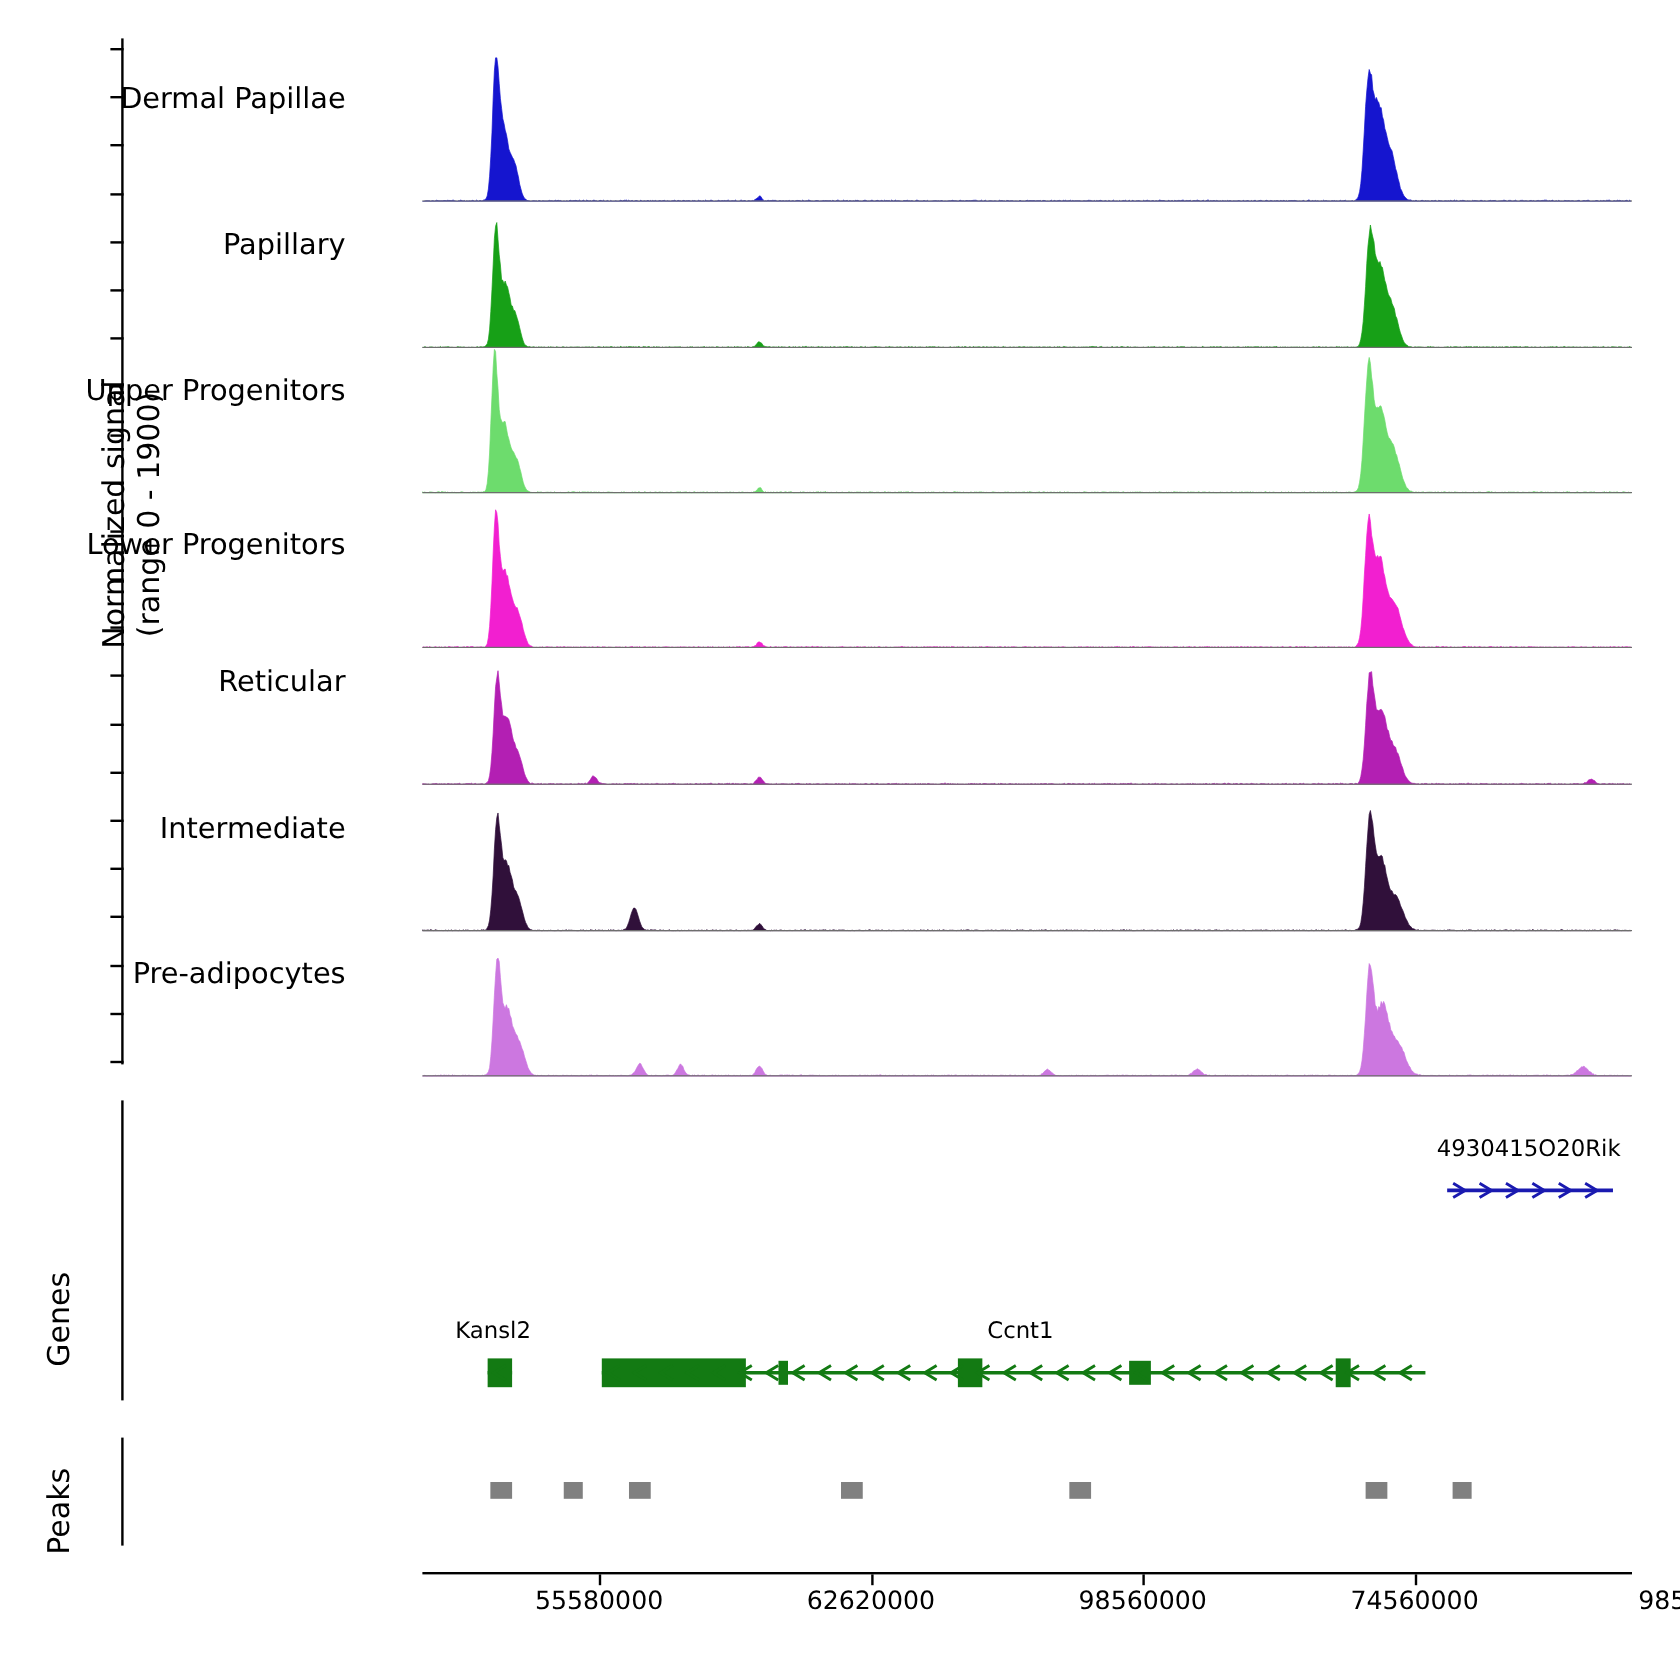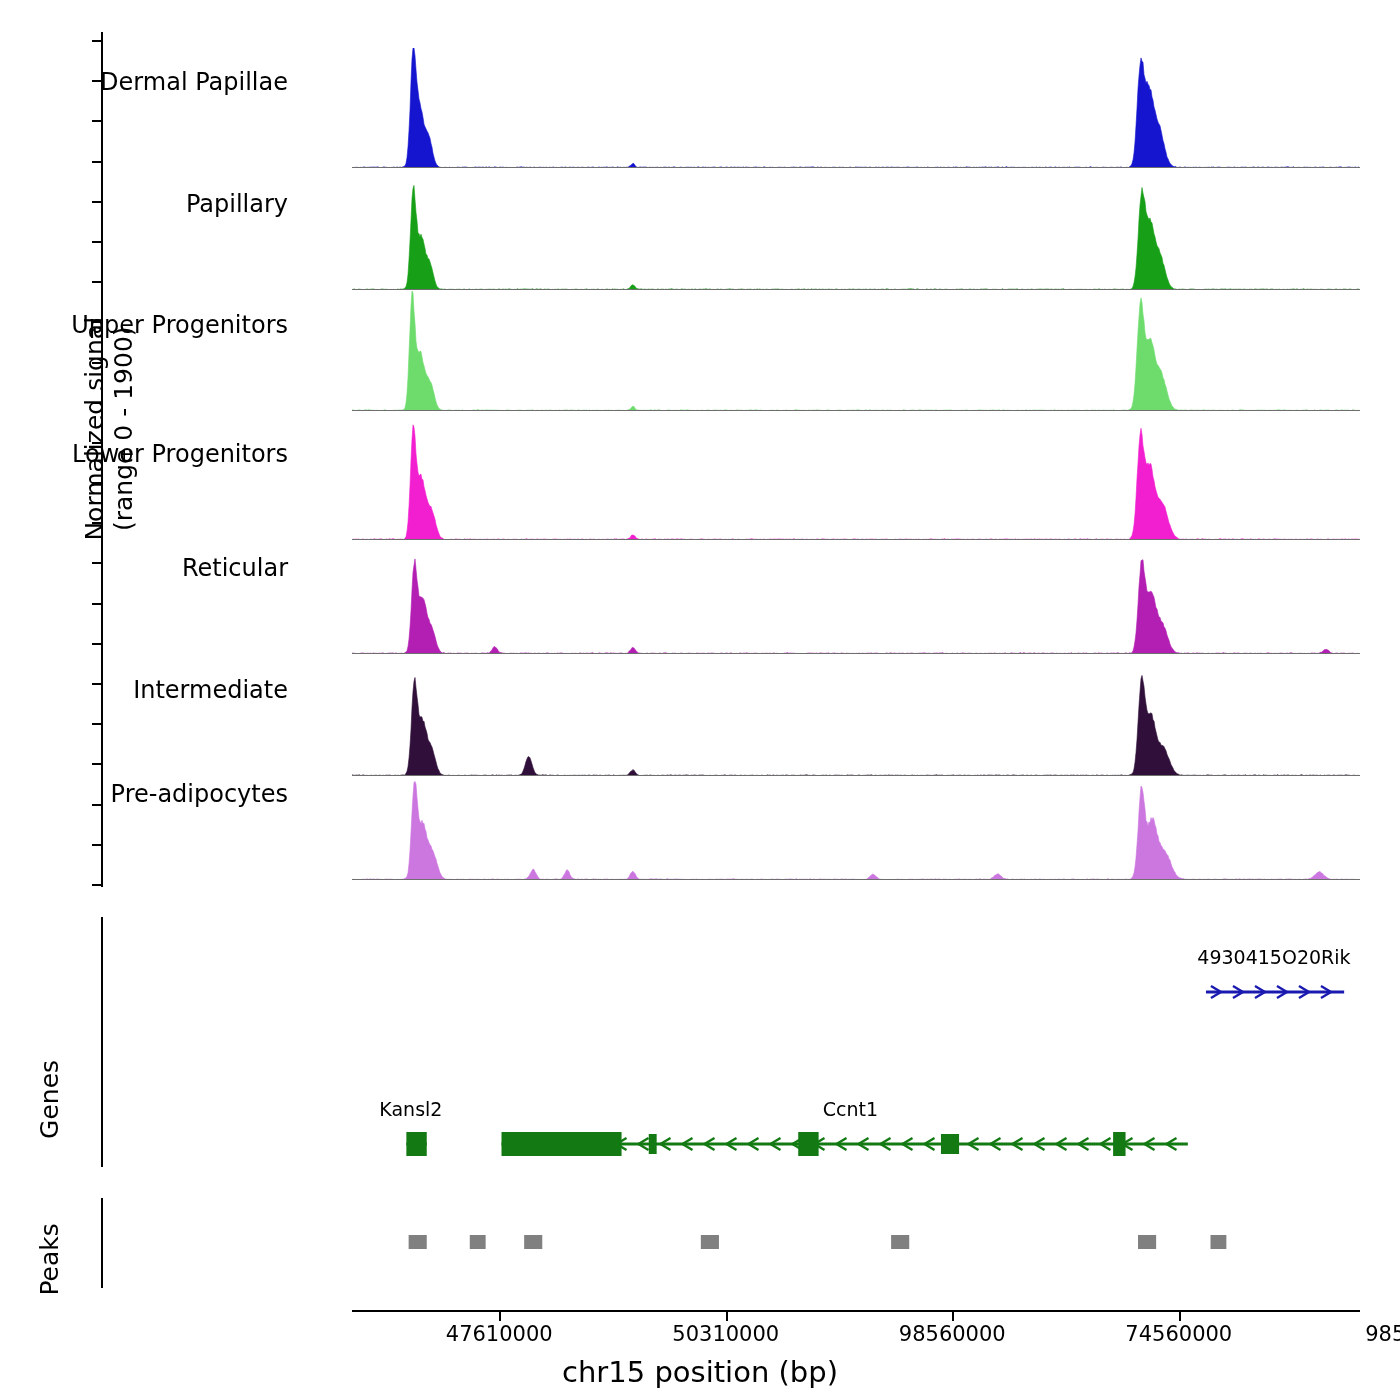--- a/index.html
+++ b/index.html
@@ -235,21 +235,21 @@
         </svg>
         <div class="track-baseline"></div>
       </div>
       <div class="track" style="top: 655.5px;">
         <div class="track-label" style="top: 20px;">Intermediate</div>
         <svg viewBox="0 0 1008 120" width="1008" height="120" preserveAspectRatio="none">
           <path d="M 0 120 L 0.0 118.78 L 1.0 119.17 L 2.0 119.14 L 3.0 119.38 L 4.0 118.98 L 5.0 119.01 L 6.0 119.31 L 7.0 118.65 L 8.0 119.17 L 9.0 119.64 L 10.0 119.30 L 11.0 118.76 L 12.0 119.16 L 13.0 119.46 L 14.0 119.38 L 15.0 119.46 L 16.0 119.37 L 17.0 119.59 L 18.0 119.65 L 19.0 119.08 L 20.0 119.35 L 21.0 119.73 L 22.0 118.99 L 23.0 119.74 L 24.0 118.83 L 25.0 119.77 L 26.0 119.39 L 27.0 119.22 L 28.0 119.15 L 29.0 119.49 L 30.0 119.72 L 31.0 119.09 L 32.0 119.52 L 33.0 119.65 L 34.0 118.87 L 35.0 119.53 L 36.0 118.94 L 37.0 119.18 L 38.0 118.92 L 39.0 119.57 L 40.0 119.52 L 41.0 119.44 L 42.0 119.51 L 43.0 119.04 L 44.0 119.31 L 45.0 119.57 L 46.0 119.13 L 47.0 119.34 L 48.0 119.70 L 49.0 118.89 L 50.0 119.03 L 51.0 118.80 L 52.0 119.23 L 53.0 118.93 L 54.0 117.24 L 55.0 115.35 L 56.0 110.71 L 57.0 102.11 L 58.0 89.71 L 59.0 73.37 L 60.0 51.41 L 61.0 35.43 L 62.0 25.37 L 63.0 21.48 L 64.0 31.73 L 65.0 40.40 L 66.0 48.38 L 67.0 58.56 L 68.0 61.17 L 69.0 60.47 L 70.0 61.19 L 71.0 65.53 L 72.0 65.22 L 73.0 70.86 L 74.0 73.86 L 75.0 77.26 L 76.0 83.21 L 77.0 85.46 L 78.0 86.42 L 79.0 89.10 L 80.0 91.01 L 81.0 94.38 L 82.0 98.45 L 83.0 101.90 L 84.0 105.73 L 85.0 109.67 L 86.0 112.70 L 87.0 114.58 L 88.0 116.92 L 89.0 117.78 L 90.0 118.52 L 91.0 118.77 L 92.0 119.35 L 93.0 119.41 L 94.0 119.24 L 95.0 119.64 L 96.0 119.11 L 97.0 119.21 L 98.0 119.10 L 99.0 119.81 L 100.0 119.76 L 101.0 119.13 L 102.0 119.65 L 103.0 119.44 L 104.0 119.71 L 105.0 119.32 L 106.0 119.41 L 107.0 119.13 L 108.0 119.54 L 109.0 119.56 L 110.0 119.87 L 111.0 119.71 L 112.0 119.54 L 113.0 118.91 L 114.0 119.50 L 115.0 119.82 L 116.0 119.78 L 117.0 119.14 L 118.0 119.50 L 119.0 119.15 L 120.0 118.86 L 121.0 119.54 L 122.0 118.99 L 123.0 119.27 L 124.0 119.10 L 125.0 119.28 L 126.0 119.38 L 127.0 119.40 L 128.0 119.44 L 129.0 119.95 L 130.0 119.72 L 131.0 119.39 L 132.0 118.90 L 133.0 119.42 L 134.0 118.83 L 135.0 119.65 L 136.0 119.67 L 137.0 119.19 L 138.0 119.71 L 139.0 119.63 L 140.0 118.79 L 141.0 118.98 L 142.0 119.29 L 143.0 119.76 L 144.0 118.74 L 145.0 119.37 L 146.0 119.33 L 147.0 118.92 L 148.0 119.23 L 149.0 119.36 L 150.0 119.02 L 151.0 119.68 L 152.0 119.31 L 153.0 119.40 L 154.0 119.65 L 155.0 118.83 L 156.0 119.53 L 157.0 118.71 L 158.0 119.38 L 159.0 118.87 L 160.0 119.22 L 161.0 119.59 L 162.0 119.61 L 163.0 119.09 L 164.0 119.26 L 165.0 119.54 L 166.0 119.10 L 167.0 119.28 L 168.0 118.41 L 169.0 118.36 L 170.0 117.31 L 171.0 115.10 L 172.0 112.49 L 173.0 109.15 L 174.0 105.57 L 175.0 102.81 L 176.0 100.76 L 177.0 100.74 L 178.0 101.87 L 179.0 104.78 L 180.0 108.02 L 181.0 111.48 L 182.0 114.17 L 183.0 116.74 L 184.0 117.45 L 185.0 118.49 L 186.0 118.83 L 187.0 119.23 L 188.0 118.88 L 189.0 119.55 L 190.0 118.79 L 191.0 118.83 L 192.0 119.00 L 193.0 119.00 L 194.0 118.85 L 195.0 119.29 L 196.0 119.59 L 197.0 119.49 L 198.0 118.76 L 199.0 119.29 L 200.0 119.29 L 201.0 119.06 L 202.0 119.61 L 203.0 119.58 L 204.0 119.43 L 205.0 119.24 L 206.0 118.81 L 207.0 119.63 L 208.0 119.68 L 209.0 119.87 L 210.0 119.58 L 211.0 119.75 L 212.0 119.48 L 213.0 118.93 L 214.0 119.82 L 215.0 119.65 L 216.0 119.17 L 217.0 119.64 L 218.0 119.29 L 219.0 119.36 L 220.0 119.54 L 221.0 119.45 L 222.0 118.97 L 223.0 119.47 L 224.0 119.20 L 225.0 119.57 L 226.0 119.31 L 227.0 119.17 L 228.0 119.34 L 229.0 119.51 L 230.0 119.04 L 231.0 119.34 L 232.0 119.34 L 233.0 118.96 L 234.0 119.57 L 235.0 119.32 L 236.0 119.50 L 237.0 118.81 L 238.0 119.34 L 239.0 119.58 L 240.0 119.36 L 241.0 119.31 L 242.0 118.85 L 243.0 119.38 L 244.0 119.21 L 245.0 118.97 L 246.0 119.59 L 247.0 119.40 L 248.0 119.08 L 249.0 119.19 L 250.0 119.76 L 251.0 119.52 L 252.0 119.57 L 253.0 119.25 L 254.0 119.12 L 255.0 119.51 L 256.0 119.10 L 257.0 118.97 L 258.0 119.30 L 259.0 119.46 L 260.0 119.97 L 261.0 118.92 L 262.0 118.98 L 263.0 119.67 L 264.0 119.56 L 265.0 119.73 L 266.0 119.32 L 267.0 119.46 L 268.0 119.28 L 269.0 119.16 L 270.0 119.60 L 271.0 119.16 L 272.0 119.17 L 273.0 119.40 L 274.0 119.22 L 275.0 119.18 L 276.0 118.54 L 277.0 117.58 L 278.0 116.04 L 279.0 115.26 L 280.0 114.66 L 281.0 113.42 L 282.0 114.51 L 283.0 115.43 L 284.0 117.32 L 285.0 118.15 L 286.0 118.63 L 287.0 119.42 L 288.0 119.68 L 289.0 119.26 L 290.0 119.86 L 291.0 119.06 L 292.0 119.66 L 293.0 119.05 L 294.0 119.29 L 295.0 119.05 L 296.0 119.44 L 297.0 119.48 L 298.0 118.99 L 299.0 118.97 L 300.0 119.43 L 301.0 119.52 L 302.0 119.25 L 303.0 119.56 L 304.0 119.61 L 305.0 119.38 L 306.0 119.29 L 307.0 119.33 L 308.0 119.66 L 309.0 119.48 L 310.0 119.21 L 311.0 119.03 L 312.0 119.38 L 313.0 119.32 L 314.0 119.62 L 315.0 118.95 L 316.0 118.97 L 317.0 119.43 L 318.0 119.06 L 319.0 118.64 L 320.0 119.39 L 321.0 119.38 L 322.0 119.47 L 323.0 118.92 L 324.0 119.09 L 325.0 119.53 L 326.0 119.26 L 327.0 119.06 L 328.0 119.02 L 329.0 119.27 L 330.0 119.61 L 331.0 119.03 L 332.0 119.22 L 333.0 119.16 L 334.0 118.86 L 335.0 119.01 L 336.0 118.89 L 337.0 119.42 L 338.0 119.73 L 339.0 119.17 L 340.0 119.15 L 341.0 119.38 L 342.0 118.97 L 343.0 118.89 L 344.0 119.29 L 345.0 119.27 L 346.0 119.63 L 347.0 118.90 L 348.0 119.07 L 349.0 119.08 L 350.0 118.91 L 351.0 118.97 L 352.0 119.20 L 353.0 119.63 L 354.0 119.31 L 355.0 119.54 L 356.0 119.54 L 357.0 119.70 L 358.0 119.08 L 359.0 119.47 L 360.0 119.81 L 361.0 119.37 L 362.0 119.36 L 363.0 119.37 L 364.0 119.01 L 365.0 119.24 L 366.0 119.58 L 367.0 119.70 L 368.0 119.72 L 369.0 119.21 L 370.0 119.37 L 371.0 119.46 L 372.0 118.90 L 373.0 118.74 L 374.0 119.51 L 375.0 119.31 L 376.0 119.54 L 377.0 119.37 L 378.0 118.96 L 379.0 119.24 L 380.0 119.02 L 381.0 119.34 L 382.0 119.53 L 383.0 118.86 L 384.0 119.38 L 385.0 119.49 L 386.0 119.47 L 387.0 119.75 L 388.0 119.19 L 389.0 119.12 L 390.0 119.39 L 391.0 119.80 L 392.0 119.17 L 393.0 119.27 L 394.0 119.41 L 395.0 119.54 L 396.0 119.44 L 397.0 119.40 L 398.0 119.32 L 399.0 119.31 L 400.0 119.16 L 401.0 119.01 L 402.0 119.68 L 403.0 119.78 L 404.0 119.35 L 405.0 119.12 L 406.0 119.67 L 407.0 119.24 L 408.0 119.75 L 409.0 119.38 L 410.0 119.16 L 411.0 119.33 L 412.0 119.81 L 413.0 119.37 L 414.0 119.80 L 415.0 118.79 L 416.0 119.16 L 417.0 119.26 L 418.0 119.00 L 419.0 119.46 L 420.0 119.77 L 421.0 118.79 L 422.0 119.18 L 423.0 119.63 L 424.0 119.41 L 425.0 119.01 L 426.0 119.60 L 427.0 119.23 L 428.0 119.62 L 429.0 119.18 L 430.0 119.38 L 431.0 118.89 L 432.0 119.59 L 433.0 119.44 L 434.0 118.82 L 435.0 119.11 L 436.0 119.35 L 437.0 119.34 L 438.0 119.73 L 439.0 119.23 L 440.0 119.17 L 441.0 119.22 L 442.0 119.13 L 443.0 119.39 L 444.0 119.37 L 445.0 119.74 L 446.0 119.32 L 447.0 119.35 L 448.0 119.41 L 449.0 118.78 L 450.0 119.67 L 451.0 119.06 L 452.0 119.36 L 453.0 119.03 L 454.0 118.84 L 455.0 118.85 L 456.0 119.21 L 457.0 119.61 L 458.0 118.97 L 459.0 119.92 L 460.0 119.18 L 461.0 118.97 L 462.0 118.97 L 463.0 119.22 L 464.0 119.44 L 465.0 119.51 L 466.0 119.53 L 467.0 119.86 L 468.0 119.80 L 469.0 119.26 L 470.0 119.31 L 471.0 119.17 L 472.0 119.18 L 473.0 119.55 L 474.0 118.90 L 475.0 119.18 L 476.0 119.70 L 477.0 119.28 L 478.0 119.01 L 479.0 119.58 L 480.0 119.68 L 481.0 119.62 L 482.0 119.13 L 483.0 119.15 L 484.0 118.93 L 485.0 119.36 L 486.0 118.91 L 487.0 119.38 L 488.0 119.04 L 489.0 119.61 L 490.0 119.00 L 491.0 119.59 L 492.0 119.62 L 493.0 119.42 L 494.0 119.64 L 495.0 118.97 L 496.0 118.84 L 497.0 119.46 L 498.0 118.95 L 499.0 119.17 L 500.0 118.88 L 501.0 119.22 L 502.0 119.38 L 503.0 119.70 L 504.0 119.40 L 505.0 119.78 L 506.0 119.00 L 507.0 118.94 L 508.0 119.11 L 509.0 119.82 L 510.0 119.36 L 511.0 119.53 L 512.0 119.17 L 513.0 119.47 L 514.0 119.00 L 515.0 119.42 L 516.0 118.84 L 517.0 119.20 L 518.0 119.21 L 519.0 118.74 L 520.0 118.92 L 521.0 119.75 L 522.0 119.64 L 523.0 119.24 L 524.0 119.08 L 525.0 119.59 L 526.0 119.49 L 527.0 119.29 L 528.0 119.48 L 529.0 119.01 L 530.0 119.63 L 531.0 119.32 L 532.0 119.11 L 533.0 119.39 L 534.0 118.92 L 535.0 119.58 L 536.0 119.15 L 537.0 118.80 L 538.0 119.33 L 539.0 119.17 L 540.0 119.24 L 541.0 118.99 L 542.0 119.77 L 543.0 119.01 L 544.0 119.18 L 545.0 119.26 L 546.0 119.05 L 547.0 119.45 L 548.0 119.40 L 549.0 119.03 L 550.0 119.39 L 551.0 119.72 L 552.0 119.04 L 553.0 119.24 L 554.0 119.24 L 555.0 119.84 L 556.0 119.97 L 557.0 119.33 L 558.0 119.53 L 559.0 119.68 L 560.0 118.84 L 561.0 119.37 L 562.0 119.48 L 563.0 119.03 L 564.0 119.91 L 565.0 119.12 L 566.0 119.32 L 567.0 119.83 L 568.0 119.20 L 569.0 119.55 L 570.0 119.11 L 571.0 119.53 L 572.0 119.54 L 573.0 119.27 L 574.0 119.48 L 575.0 118.88 L 576.0 119.18 L 577.0 119.24 L 578.0 119.41 L 579.0 119.30 L 580.0 119.35 L 581.0 119.61 L 582.0 118.88 L 583.0 119.26 L 584.0 118.77 L 585.0 118.79 L 586.0 119.65 L 587.0 118.81 L 588.0 119.56 L 589.0 118.89 L 590.0 119.16 L 591.0 119.14 L 592.0 119.87 L 593.0 119.75 L 594.0 119.66 L 595.0 119.30 L 596.0 119.24 L 597.0 119.41 L 598.0 119.40 L 599.0 119.16 L 600.0 119.33 L 601.0 118.86 L 602.0 119.11 L 603.0 119.61 L 604.0 119.33 L 605.0 119.34 L 606.0 119.25 L 607.0 119.27 L 608.0 119.01 L 609.0 119.28 L 610.0 119.57 L 611.0 119.59 L 612.0 119.13 L 613.0 118.93 L 614.0 119.58 L 615.0 119.41 L 616.0 119.28 L 617.0 119.23 L 618.0 119.23 L 619.0 119.68 L 620.0 119.30 L 621.0 119.69 L 622.0 119.47 L 623.0 119.43 L 624.0 119.13 L 625.0 119.74 L 626.0 118.78 L 627.0 119.77 L 628.0 119.15 L 629.0 118.89 L 630.0 119.79 L 631.0 119.16 L 632.0 118.86 L 633.0 119.26 L 634.0 119.44 L 635.0 119.44 L 636.0 118.90 L 637.0 119.17 L 638.0 118.90 L 639.0 119.21 L 640.0 119.09 L 641.0 119.28 L 642.0 119.51 L 643.0 119.23 L 644.0 118.70 L 645.0 119.13 L 646.0 119.21 L 647.0 118.84 L 648.0 119.26 L 649.0 119.30 L 650.0 119.72 L 651.0 119.19 L 652.0 119.11 L 653.0 119.78 L 654.0 119.32 L 655.0 119.03 L 656.0 119.00 L 657.0 119.16 L 658.0 119.63 L 659.0 119.59 L 660.0 119.09 L 661.0 118.90 L 662.0 118.87 L 663.0 119.42 L 664.0 119.03 L 665.0 119.56 L 666.0 119.70 L 667.0 119.66 L 668.0 119.08 L 669.0 119.47 L 670.0 118.99 L 671.0 118.99 L 672.0 119.16 L 673.0 119.92 L 674.0 119.36 L 675.0 118.99 L 676.0 119.32 L 677.0 119.51 L 678.0 119.51 L 679.0 119.03 L 680.0 119.37 L 681.0 119.66 L 682.0 119.54 L 683.0 119.32 L 684.0 118.98 L 685.0 119.03 L 686.0 119.71 L 687.0 119.34 L 688.0 119.48 L 689.0 119.48 L 690.0 119.51 L 691.0 119.62 L 692.0 118.91 L 693.0 119.43 L 694.0 119.08 L 695.0 119.10 L 696.0 119.12 L 697.0 119.22 L 698.0 119.19 L 699.0 118.83 L 700.0 119.73 L 701.0 119.16 L 702.0 119.23 L 703.0 118.89 L 704.0 119.12 L 705.0 119.32 L 706.0 119.42 L 707.0 119.90 L 708.0 119.01 L 709.0 119.45 L 710.0 118.97 L 711.0 119.62 L 712.0 119.32 L 713.0 119.13 L 714.0 119.42 L 715.0 119.19 L 716.0 119.10 L 717.0 119.69 L 718.0 119.29 L 719.0 118.93 L 720.0 119.37 L 721.0 119.08 L 722.0 118.92 L 723.0 119.42 L 724.0 119.45 L 725.0 119.10 L 726.0 118.89 L 727.0 119.81 L 728.0 119.07 L 729.0 119.18 L 730.0 119.42 L 731.0 118.90 L 732.0 119.58 L 733.0 119.23 L 734.0 119.05 L 735.0 119.09 L 736.0 119.55 L 737.0 119.16 L 738.0 119.86 L 739.0 119.72 L 740.0 119.38 L 741.0 119.08 L 742.0 119.44 L 743.0 119.90 L 744.0 119.15 L 745.0 118.85 L 746.0 119.45 L 747.0 119.23 L 748.0 119.78 L 749.0 118.89 L 750.0 119.14 L 751.0 119.17 L 752.0 119.32 L 753.0 119.81 L 754.0 119.53 L 755.0 118.88 L 756.0 119.39 L 757.0 119.62 L 758.0 119.46 L 759.0 119.32 L 760.0 119.52 L 761.0 119.09 L 762.0 119.59 L 763.0 119.05 L 764.0 119.42 L 765.0 119.37 L 766.0 119.26 L 767.0 119.17 L 768.0 119.51 L 769.0 118.74 L 770.0 118.97 L 771.0 119.43 L 772.0 119.76 L 773.0 118.93 L 774.0 119.87 L 775.0 119.48 L 776.0 119.51 L 777.0 119.24 L 778.0 118.60 L 779.0 118.48 L 780.0 117.50 L 781.0 116.53 L 782.0 112.89 L 783.0 106.36 L 784.0 96.32 L 785.0 83.44 L 786.0 66.26 L 787.0 49.54 L 788.0 35.49 L 789.0 22.67 L 790.0 19.41 L 791.0 25.12 L 792.0 30.38 L 793.0 40.76 L 794.0 48.06 L 795.0 54.37 L 796.0 57.43 L 797.0 57.81 L 798.0 57.62 L 799.0 56.70 L 800.0 57.82 L 801.0 64.00 L 802.0 64.94 L 803.0 71.64 L 804.0 75.71 L 805.0 80.06 L 806.0 83.89 L 807.0 86.32 L 808.0 86.26 L 809.0 88.95 L 810.0 89.56 L 811.0 89.51 L 812.0 90.63 L 813.0 92.78 L 814.0 94.83 L 815.0 98.34 L 816.0 100.73 L 817.0 102.66 L 818.0 105.34 L 819.0 108.44 L 820.0 110.28 L 821.0 112.10 L 822.0 114.59 L 823.0 115.43 L 824.0 116.59 L 825.0 117.82 L 826.0 118.01 L 827.0 118.40 L 828.0 119.25 L 829.0 118.90 L 830.0 118.77 L 831.0 119.51 L 832.0 119.27 L 833.0 119.46 L 834.0 119.39 L 835.0 119.03 L 836.0 119.21 L 837.0 119.28 L 838.0 119.34 L 839.0 119.36 L 840.0 119.35 L 841.0 119.16 L 842.0 119.04 L 843.0 119.17 L 844.0 119.19 L 845.0 119.46 L 846.0 119.25 L 847.0 119.56 L 848.0 119.19 L 849.0 119.43 L 850.0 119.69 L 851.0 119.29 L 852.0 119.14 L 853.0 119.86 L 854.0 118.97 L 855.0 118.98 L 856.0 118.80 L 857.0 119.09 L 858.0 119.19 L 859.0 119.11 L 860.0 119.17 L 861.0 119.48 L 862.0 119.92 L 863.0 119.40 L 864.0 119.56 L 865.0 119.30 L 866.0 119.55 L 867.0 118.99 L 868.0 119.84 L 869.0 119.84 L 870.0 119.08 L 871.0 119.38 L 872.0 118.84 L 873.0 118.93 L 874.0 118.92 L 875.0 119.67 L 876.0 119.44 L 877.0 119.82 L 878.0 119.92 L 879.0 119.22 L 880.0 118.99 L 881.0 119.55 L 882.0 119.20 L 883.0 119.19 L 884.0 119.25 L 885.0 119.52 L 886.0 119.14 L 887.0 118.86 L 888.0 119.71 L 889.0 119.09 L 890.0 119.86 L 891.0 118.92 L 892.0 119.50 L 893.0 119.09 L 894.0 118.77 L 895.0 119.81 L 896.0 119.68 L 897.0 119.70 L 898.0 118.91 L 899.0 119.65 L 900.0 119.43 L 901.0 119.20 L 902.0 118.95 L 903.0 118.83 L 904.0 118.99 L 905.0 119.76 L 906.0 119.30 L 907.0 119.00 L 908.0 119.20 L 909.0 119.87 L 910.0 119.93 L 911.0 118.84 L 912.0 119.08 L 913.0 119.25 L 914.0 118.96 L 915.0 119.44 L 916.0 119.53 L 917.0 119.31 L 918.0 119.41 L 919.0 119.52 L 920.0 119.83 L 921.0 119.27 L 922.0 119.22 L 923.0 118.92 L 924.0 119.71 L 925.0 118.67 L 926.0 118.90 L 927.0 119.58 L 928.0 119.81 L 929.0 119.01 L 930.0 119.30 L 931.0 119.40 L 932.0 118.85 L 933.0 119.15 L 934.0 119.44 L 935.0 118.98 L 936.0 118.98 L 937.0 119.02 L 938.0 119.55 L 939.0 119.46 L 940.0 119.34 L 941.0 119.20 L 942.0 119.59 L 943.0 119.38 L 944.0 119.09 L 945.0 119.69 L 946.0 119.51 L 947.0 119.70 L 948.0 119.24 L 949.0 118.64 L 950.0 118.80 L 951.0 119.36 L 952.0 119.58 L 953.0 119.60 L 954.0 119.02 L 955.0 119.44 L 956.0 119.30 L 957.0 119.57 L 958.0 118.83 L 959.0 119.38 L 960.0 119.36 L 961.0 118.94 L 962.0 119.08 L 963.0 119.45 L 964.0 119.17 L 965.0 119.16 L 966.0 119.31 L 967.0 119.68 L 968.0 119.15 L 969.0 119.05 L 970.0 119.94 L 971.0 119.31 L 972.0 119.77 L 973.0 118.81 L 974.0 119.80 L 975.0 119.04 L 976.0 119.25 L 977.0 118.96 L 978.0 119.28 L 979.0 119.56 L 980.0 119.50 L 981.0 119.29 L 982.0 118.85 L 983.0 119.41 L 984.0 119.47 L 985.0 119.32 L 986.0 119.18 L 987.0 119.29 L 988.0 118.97 L 989.0 119.35 L 990.0 119.05 L 991.0 119.42 L 992.0 119.53 L 993.0 118.91 L 994.0 118.79 L 995.0 119.10 L 996.0 118.96 L 997.0 119.29 L 998.0 119.28 L 999.0 119.71 L 1000.0 119.33 L 1001.0 119.38 L 1002.0 119.20 L 1003.0 119.22 L 1004.0 119.52 L 1005.0 119.56 L 1006.0 119.30 L 1007.0 119.37 L 1007 120 Z" fill="#30103a" stroke="#30103a" stroke-width="0.6"></path>
         </svg>
         <div class="track-baseline"></div>
       </div>
-      <div class="track" style="top: 760px;">
+      <div class="track" style="top: 777px;">
         <div class="track-label" style="top: 20px;">Pre-adipocytes</div>
         <svg viewBox="0 0 1008 120" width="1008" height="120" preserveAspectRatio="none">
           <path d="M 0 120 L 0.0 119.90 L 1.0 119.46 L 2.0 119.10 L 3.0 119.64 L 4.0 119.74 L 5.0 119.38 L 6.0 119.57 L 7.0 119.46 L 8.0 119.77 L 9.0 119.31 L 10.0 119.37 L 11.0 119.04 L 12.0 119.65 L 13.0 118.97 L 14.0 119.45 L 15.0 118.87 L 16.0 119.03 L 17.0 119.53 L 18.0 118.73 L 19.0 119.17 L 20.0 119.06 L 21.0 119.24 L 22.0 118.84 L 23.0 119.37 L 24.0 119.65 L 25.0 118.70 L 26.0 119.27 L 27.0 119.09 L 28.0 119.35 L 29.0 119.37 L 30.0 119.35 L 31.0 119.45 L 32.0 119.74 L 33.0 119.04 L 34.0 119.09 L 35.0 119.22 L 36.0 118.94 L 37.0 119.49 L 38.0 119.09 L 39.0 119.03 L 40.0 119.33 L 41.0 119.33 L 42.0 119.33 L 43.0 119.92 L 44.0 119.69 L 45.0 119.42 L 46.0 119.31 L 47.0 119.37 L 48.0 119.64 L 49.0 119.65 L 50.0 119.01 L 51.0 119.38 L 52.0 118.76 L 53.0 118.56 L 54.0 117.68 L 55.0 116.17 L 56.0 112.80 L 57.0 103.53 L 58.0 90.27 L 59.0 72.16 L 60.0 52.35 L 61.0 35.86 L 62.0 22.45 L 63.0 21.42 L 64.0 24.29 L 65.0 37.47 L 66.0 48.56 L 67.0 58.54 L 68.0 61.37 L 69.0 63.48 L 70.0 60.26 L 71.0 63.63 L 72.0 63.24 L 73.0 69.09 L 74.0 71.43 L 75.0 77.74 L 76.0 79.88 L 77.0 82.57 L 78.0 84.90 L 79.0 85.84 L 80.0 89.56 L 81.0 90.45 L 82.0 93.69 L 83.0 96.83 L 84.0 98.98 L 85.0 103.19 L 86.0 106.33 L 87.0 109.49 L 88.0 112.82 L 89.0 114.60 L 90.0 116.22 L 91.0 117.62 L 92.0 118.05 L 93.0 119.05 L 94.0 118.90 L 95.0 119.62 L 96.0 119.10 L 97.0 119.41 L 98.0 119.50 L 99.0 119.06 L 100.0 119.45 L 101.0 119.49 L 102.0 119.54 L 103.0 119.88 L 104.0 119.47 L 105.0 118.96 L 106.0 119.24 L 107.0 119.55 L 108.0 119.52 L 109.0 118.99 L 110.0 119.60 L 111.0 119.19 L 112.0 119.22 L 113.0 119.64 L 114.0 119.73 L 115.0 119.47 L 116.0 119.92 L 117.0 118.75 L 118.0 119.40 L 119.0 119.33 L 120.0 119.17 L 121.0 119.19 L 122.0 119.45 L 123.0 119.62 L 124.0 119.00 L 125.0 119.46 L 126.0 119.23 L 127.0 119.34 L 128.0 119.51 L 129.0 119.36 L 130.0 119.68 L 131.0 119.68 L 132.0 119.09 L 133.0 119.11 L 134.0 119.44 L 135.0 119.64 L 136.0 119.33 L 137.0 119.17 L 138.0 119.88 L 139.0 118.98 L 140.0 119.05 L 141.0 118.82 L 142.0 119.42 L 143.0 119.49 L 144.0 119.59 L 145.0 119.01 L 146.0 119.05 L 147.0 119.36 L 148.0 119.53 L 149.0 119.29 L 150.0 119.55 L 151.0 119.56 L 152.0 119.40 L 153.0 119.22 L 154.0 119.43 L 155.0 119.42 L 156.0 119.06 L 157.0 119.31 L 158.0 119.65 L 159.0 119.14 L 160.0 119.83 L 161.0 119.35 L 162.0 119.66 L 163.0 119.13 L 164.0 119.47 L 165.0 119.14 L 166.0 119.07 L 167.0 119.27 L 168.0 119.29 L 169.0 119.24 L 170.0 119.54 L 171.0 119.63 L 172.0 119.31 L 173.0 118.84 L 174.0 119.01 L 175.0 117.89 L 176.0 116.96 L 177.0 116.06 L 178.0 114.09 L 179.0 112.14 L 180.0 110.40 L 181.0 109.11 L 182.0 109.42 L 183.0 111.68 L 184.0 113.45 L 185.0 115.14 L 186.0 116.87 L 187.0 118.26 L 188.0 119.11 L 189.0 119.25 L 190.0 119.38 L 191.0 119.03 L 192.0 119.59 L 193.0 119.48 L 194.0 119.03 L 195.0 119.14 L 196.0 119.30 L 197.0 119.46 L 198.0 119.33 L 199.0 119.74 L 200.0 119.56 L 201.0 119.15 L 202.0 119.44 L 203.0 118.99 L 204.0 118.87 L 205.0 118.92 L 206.0 119.27 L 207.0 119.56 L 208.0 119.27 L 209.0 118.92 L 210.0 117.91 L 211.0 116.45 L 212.0 114.64 L 213.0 113.22 L 214.0 110.98 L 215.0 109.55 L 216.0 110.78 L 217.0 111.53 L 218.0 114.67 L 219.0 116.31 L 220.0 117.64 L 221.0 118.37 L 222.0 118.73 L 223.0 118.98 L 224.0 119.80 L 225.0 118.90 L 226.0 119.27 L 227.0 118.83 L 228.0 119.75 L 229.0 119.08 L 230.0 118.89 L 231.0 119.63 L 232.0 119.67 L 233.0 118.83 L 234.0 119.22 L 235.0 118.81 L 236.0 119.60 L 237.0 119.40 L 238.0 119.85 L 239.0 119.27 L 240.0 119.41 L 241.0 118.98 L 242.0 118.76 L 243.0 119.46 L 244.0 118.88 L 245.0 119.45 L 246.0 119.44 L 247.0 118.96 L 248.0 119.60 L 249.0 119.01 L 250.0 119.66 L 251.0 119.31 L 252.0 119.23 L 253.0 118.92 L 254.0 119.43 L 255.0 118.79 L 256.0 119.33 L 257.0 119.36 L 258.0 119.84 L 259.0 119.20 L 260.0 119.12 L 261.0 119.60 L 262.0 119.22 L 263.0 119.44 L 264.0 119.78 L 265.0 118.93 L 266.0 119.89 L 267.0 119.09 L 268.0 119.37 L 269.0 119.21 L 270.0 119.35 L 271.0 119.26 L 272.0 119.45 L 273.0 118.96 L 274.0 119.38 L 275.0 118.91 L 276.0 117.97 L 277.0 116.82 L 278.0 114.56 L 279.0 113.02 L 280.0 111.90 L 281.0 111.35 L 282.0 112.39 L 283.0 113.49 L 284.0 115.60 L 285.0 117.39 L 286.0 118.33 L 287.0 118.85 L 288.0 119.49 L 289.0 119.16 L 290.0 119.02 L 291.0 119.41 L 292.0 119.27 L 293.0 119.30 L 294.0 119.36 L 295.0 119.34 L 296.0 119.30 L 297.0 119.24 L 298.0 118.88 L 299.0 118.83 L 300.0 118.86 L 301.0 119.27 L 302.0 118.90 L 303.0 119.04 L 304.0 118.78 L 305.0 119.03 L 306.0 118.89 L 307.0 119.61 L 308.0 118.81 L 309.0 118.99 L 310.0 119.32 L 311.0 119.45 L 312.0 119.28 L 313.0 119.51 L 314.0 119.21 L 315.0 118.75 L 316.0 118.71 L 317.0 119.43 L 318.0 119.14 L 319.0 119.28 L 320.0 119.23 L 321.0 119.33 L 322.0 119.17 L 323.0 118.93 L 324.0 119.07 L 325.0 118.94 L 326.0 119.08 L 327.0 119.20 L 328.0 119.18 L 329.0 119.25 L 330.0 119.49 L 331.0 118.94 L 332.0 119.66 L 333.0 119.56 L 334.0 119.49 L 335.0 119.39 L 336.0 119.60 L 337.0 119.91 L 338.0 119.44 L 339.0 119.27 L 340.0 119.29 L 341.0 119.32 L 342.0 119.03 L 343.0 119.75 L 344.0 118.96 L 345.0 119.10 L 346.0 119.85 L 347.0 118.91 L 348.0 119.84 L 349.0 119.52 L 350.0 119.39 L 351.0 119.35 L 352.0 119.50 L 353.0 119.39 L 354.0 119.71 L 355.0 119.54 L 356.0 119.19 L 357.0 119.34 L 358.0 119.09 L 359.0 119.32 L 360.0 119.51 L 361.0 119.22 L 362.0 119.70 L 363.0 119.81 L 364.0 118.97 L 365.0 118.99 L 366.0 119.41 L 367.0 119.27 L 368.0 119.17 L 369.0 119.02 L 370.0 119.29 L 371.0 119.02 L 372.0 119.32 L 373.0 119.81 L 374.0 118.94 L 375.0 119.21 L 376.0 119.10 L 377.0 119.24 L 378.0 119.04 L 379.0 118.93 L 380.0 119.21 L 381.0 118.76 L 382.0 118.72 L 383.0 119.32 L 384.0 119.17 L 385.0 119.37 L 386.0 119.02 L 387.0 119.77 L 388.0 119.55 L 389.0 119.11 L 390.0 119.22 L 391.0 119.50 L 392.0 119.25 L 393.0 119.66 L 394.0 118.96 L 395.0 119.41 L 396.0 119.27 L 397.0 119.56 L 398.0 119.14 L 399.0 119.51 L 400.0 118.75 L 401.0 119.51 L 402.0 119.51 L 403.0 119.27 L 404.0 119.88 L 405.0 119.12 L 406.0 119.18 L 407.0 119.49 L 408.0 119.35 L 409.0 119.01 L 410.0 119.04 L 411.0 119.28 L 412.0 119.73 L 413.0 119.16 L 414.0 119.32 L 415.0 119.86 L 416.0 119.33 L 417.0 119.47 L 418.0 119.60 L 419.0 118.98 L 420.0 119.37 L 421.0 118.97 L 422.0 119.38 L 423.0 119.62 L 424.0 118.90 L 425.0 119.22 L 426.0 118.88 L 427.0 119.58 L 428.0 119.07 L 429.0 119.66 L 430.0 119.45 L 431.0 119.35 L 432.0 119.74 L 433.0 118.82 L 434.0 119.58 L 435.0 118.98 L 436.0 119.23 L 437.0 119.20 L 438.0 118.88 L 439.0 118.87 L 440.0 119.47 L 441.0 118.90 L 442.0 119.57 L 443.0 119.21 L 444.0 118.92 L 445.0 118.74 L 446.0 119.93 L 447.0 119.33 L 448.0 119.20 L 449.0 119.21 L 450.0 119.20 L 451.0 119.35 L 452.0 119.24 L 453.0 118.93 L 454.0 119.58 L 455.0 118.98 L 456.0 119.53 L 457.0 119.34 L 458.0 118.79 L 459.0 119.12 L 460.0 119.41 L 461.0 119.14 L 462.0 119.21 L 463.0 119.07 L 464.0 119.89 L 465.0 118.99 L 466.0 119.45 L 467.0 119.32 L 468.0 118.77 L 469.0 119.16 L 470.0 119.37 L 471.0 119.15 L 472.0 119.05 L 473.0 119.22 L 474.0 119.62 L 475.0 118.96 L 476.0 119.40 L 477.0 119.23 L 478.0 119.27 L 479.0 119.50 L 480.0 119.64 L 481.0 119.29 L 482.0 118.94 L 483.0 119.08 L 484.0 119.08 L 485.0 119.46 L 486.0 119.08 L 487.0 119.41 L 488.0 119.55 L 489.0 119.03 L 490.0 118.88 L 491.0 119.19 L 492.0 119.29 L 493.0 119.25 L 494.0 118.84 L 495.0 119.56 L 496.0 119.63 L 497.0 119.09 L 498.0 119.39 L 499.0 119.47 L 500.0 119.03 L 501.0 118.89 L 502.0 119.57 L 503.0 119.04 L 504.0 119.69 L 505.0 119.15 L 506.0 119.67 L 507.0 119.13 L 508.0 119.80 L 509.0 119.61 L 510.0 119.10 L 511.0 119.90 L 512.0 119.82 L 513.0 119.63 L 514.0 119.14 L 515.0 119.27 L 516.0 117.72 L 517.0 117.56 L 518.0 116.10 L 519.0 115.39 L 520.0 114.45 L 521.0 113.91 L 522.0 114.80 L 523.0 115.28 L 524.0 116.47 L 525.0 117.11 L 526.0 118.02 L 527.0 118.68 L 528.0 119.32 L 529.0 119.40 L 530.0 119.23 L 531.0 119.68 L 532.0 119.31 L 533.0 119.92 L 534.0 119.72 L 535.0 119.36 L 536.0 119.50 L 537.0 119.44 L 538.0 119.59 L 539.0 119.11 L 540.0 119.90 L 541.0 119.09 L 542.0 119.78 L 543.0 119.71 L 544.0 119.70 L 545.0 118.93 L 546.0 119.40 L 547.0 119.14 L 548.0 119.53 L 549.0 119.46 L 550.0 119.04 L 551.0 119.58 L 552.0 119.47 L 553.0 119.82 L 554.0 119.05 L 555.0 119.90 L 556.0 119.71 L 557.0 118.99 L 558.0 119.33 L 559.0 119.15 L 560.0 119.32 L 561.0 119.05 L 562.0 119.74 L 563.0 119.78 L 564.0 119.28 L 565.0 119.31 L 566.0 119.36 L 567.0 119.32 L 568.0 119.23 L 569.0 119.20 L 570.0 119.05 L 571.0 118.98 L 572.0 119.08 L 573.0 119.46 L 574.0 119.40 L 575.0 119.20 L 576.0 119.02 L 577.0 119.51 L 578.0 119.25 L 579.0 118.91 L 580.0 119.29 L 581.0 119.14 L 582.0 119.52 L 583.0 118.89 L 584.0 118.83 L 585.0 119.53 L 586.0 119.02 L 587.0 119.03 L 588.0 119.09 L 589.0 119.41 L 590.0 119.58 L 591.0 119.26 L 592.0 118.89 L 593.0 119.48 L 594.0 118.96 L 595.0 119.64 L 596.0 119.65 L 597.0 119.19 L 598.0 119.56 L 599.0 119.07 L 600.0 119.95 L 601.0 119.27 L 602.0 119.43 L 603.0 118.99 L 604.0 119.29 L 605.0 119.25 L 606.0 119.22 L 607.0 118.76 L 608.0 119.17 L 609.0 119.51 L 610.0 119.49 L 611.0 119.26 L 612.0 119.23 L 613.0 119.40 L 614.0 118.90 L 615.0 119.81 L 616.0 119.42 L 617.0 119.39 L 618.0 118.97 L 619.0 119.50 L 620.0 119.49 L 621.0 119.40 L 622.0 119.81 L 623.0 119.37 L 624.0 118.91 L 625.0 119.04 L 626.0 119.60 L 627.0 118.95 L 628.0 118.76 L 629.0 119.15 L 630.0 119.68 L 631.0 119.05 L 632.0 119.24 L 633.0 119.13 L 634.0 119.37 L 635.0 119.32 L 636.0 119.31 L 637.0 119.38 L 638.0 119.25 L 639.0 118.47 L 640.0 117.62 L 641.0 117.51 L 642.0 116.07 L 643.0 115.27 L 644.0 114.84 L 645.0 114.20 L 646.0 113.62 L 647.0 114.41 L 648.0 114.94 L 649.0 116.23 L 650.0 116.73 L 651.0 118.06 L 652.0 118.59 L 653.0 118.26 L 654.0 119.10 L 655.0 119.18 L 656.0 118.78 L 657.0 119.83 L 658.0 119.67 L 659.0 119.63 L 660.0 119.15 L 661.0 118.88 L 662.0 119.53 L 663.0 119.54 L 664.0 119.31 L 665.0 119.32 L 666.0 119.50 L 667.0 119.25 L 668.0 119.54 L 669.0 118.87 L 670.0 119.35 L 671.0 119.09 L 672.0 119.61 L 673.0 118.81 L 674.0 119.93 L 675.0 119.37 L 676.0 119.24 L 677.0 119.74 L 678.0 119.36 L 679.0 119.23 L 680.0 119.46 L 681.0 119.93 L 682.0 119.25 L 683.0 119.15 L 684.0 119.00 L 685.0 119.55 L 686.0 119.56 L 687.0 119.25 L 688.0 118.81 L 689.0 119.51 L 690.0 119.67 L 691.0 119.06 L 692.0 119.31 L 693.0 119.56 L 694.0 119.85 L 695.0 119.42 L 696.0 119.90 L 697.0 119.17 L 698.0 119.62 L 699.0 119.25 L 700.0 119.13 L 701.0 119.75 L 702.0 119.47 L 703.0 119.01 L 704.0 119.71 L 705.0 119.32 L 706.0 119.31 L 707.0 118.94 L 708.0 119.45 L 709.0 119.44 L 710.0 119.41 L 711.0 118.89 L 712.0 119.39 L 713.0 118.90 L 714.0 119.93 L 715.0 119.25 L 716.0 119.21 L 717.0 119.72 L 718.0 119.60 L 719.0 119.24 L 720.0 119.05 L 721.0 118.85 L 722.0 119.23 L 723.0 119.18 L 724.0 119.67 L 725.0 119.43 L 726.0 119.17 L 727.0 119.58 L 728.0 119.55 L 729.0 119.55 L 730.0 119.38 L 731.0 119.42 L 732.0 119.35 L 733.0 119.60 L 734.0 119.61 L 735.0 118.82 L 736.0 119.18 L 737.0 119.81 L 738.0 119.07 L 739.0 119.18 L 740.0 119.03 L 741.0 119.10 L 742.0 118.83 L 743.0 119.55 L 744.0 119.05 L 745.0 119.12 L 746.0 119.05 L 747.0 119.19 L 748.0 119.53 L 749.0 119.59 L 750.0 119.01 L 751.0 119.80 L 752.0 119.72 L 753.0 119.11 L 754.0 119.96 L 755.0 118.80 L 756.0 118.85 L 757.0 119.14 L 758.0 119.75 L 759.0 119.33 L 760.0 119.07 L 761.0 119.26 L 762.0 119.42 L 763.0 119.78 L 764.0 119.36 L 765.0 119.17 L 766.0 119.53 L 767.0 119.10 L 768.0 119.49 L 769.0 119.20 L 770.0 119.67 L 771.0 119.10 L 772.0 119.66 L 773.0 119.23 L 774.0 119.03 L 775.0 119.16 L 776.0 119.53 L 777.0 119.35 L 778.0 119.37 L 779.0 118.42 L 780.0 117.74 L 781.0 116.08 L 782.0 112.79 L 783.0 107.01 L 784.0 97.87 L 785.0 84.39 L 786.0 70.38 L 787.0 51.79 L 788.0 37.42 L 789.0 25.96 L 790.0 27.76 L 791.0 32.55 L 792.0 41.07 L 793.0 49.00 L 794.0 60.63 L 795.0 61.89 L 796.0 66.27 L 797.0 61.84 L 798.0 63.02 L 799.0 57.60 L 800.0 60.34 L 801.0 57.53 L 802.0 59.83 L 803.0 64.88 L 804.0 67.67 L 805.0 74.13 L 806.0 75.66 L 807.0 81.39 L 808.0 82.52 L 809.0 85.53 L 810.0 86.40 L 811.0 89.00 L 812.0 89.75 L 813.0 90.62 L 814.0 92.99 L 815.0 94.55 L 816.0 95.55 L 817.0 98.67 L 818.0 99.94 L 819.0 103.71 L 820.0 106.70 L 821.0 108.69 L 822.0 111.12 L 823.0 112.20 L 824.0 114.72 L 825.0 115.60 L 826.0 116.66 L 827.0 117.56 L 828.0 117.95 L 829.0 118.01 L 830.0 118.84 L 831.0 118.45 L 832.0 118.73 L 833.0 119.43 L 834.0 119.13 L 835.0 119.32 L 836.0 119.34 L 837.0 119.52 L 838.0 119.19 L 839.0 119.54 L 840.0 119.18 L 841.0 119.15 L 842.0 119.15 L 843.0 119.40 L 844.0 119.34 L 845.0 119.76 L 846.0 119.59 L 847.0 119.04 L 848.0 119.14 L 849.0 119.45 L 850.0 119.33 L 851.0 119.44 L 852.0 119.37 L 853.0 119.14 L 854.0 119.57 L 855.0 119.57 L 856.0 118.73 L 857.0 119.38 L 858.0 119.40 L 859.0 119.26 L 860.0 119.80 L 861.0 119.68 L 862.0 118.94 L 863.0 119.31 L 864.0 119.29 L 865.0 119.34 L 866.0 119.70 L 867.0 119.11 L 868.0 119.71 L 869.0 119.67 L 870.0 119.42 L 871.0 118.96 L 872.0 119.01 L 873.0 118.74 L 874.0 119.01 L 875.0 119.28 L 876.0 119.16 L 877.0 119.39 L 878.0 119.41 L 879.0 119.41 L 880.0 119.28 L 881.0 119.21 L 882.0 119.69 L 883.0 119.20 L 884.0 118.84 L 885.0 119.46 L 886.0 119.20 L 887.0 118.99 L 888.0 118.79 L 889.0 119.54 L 890.0 119.10 L 891.0 119.52 L 892.0 118.73 L 893.0 119.35 L 894.0 119.44 L 895.0 119.10 L 896.0 119.12 L 897.0 119.20 L 898.0 118.70 L 899.0 119.51 L 900.0 119.16 L 901.0 118.94 L 902.0 119.68 L 903.0 119.03 L 904.0 119.46 L 905.0 119.17 L 906.0 118.99 L 907.0 118.79 L 908.0 119.50 L 909.0 118.79 L 910.0 119.57 L 911.0 119.41 L 912.0 119.15 L 913.0 119.16 L 914.0 119.57 L 915.0 119.69 L 916.0 119.02 L 917.0 119.63 L 918.0 119.49 L 919.0 119.44 L 920.0 118.78 L 921.0 119.70 L 922.0 119.18 L 923.0 119.48 L 924.0 119.26 L 925.0 119.32 L 926.0 119.14 L 927.0 119.10 L 928.0 119.05 L 929.0 119.01 L 930.0 118.99 L 931.0 119.59 L 932.0 119.55 L 933.0 119.44 L 934.0 118.90 L 935.0 119.02 L 936.0 119.34 L 937.0 118.72 L 938.0 119.05 L 939.0 119.33 L 940.0 118.93 L 941.0 119.58 L 942.0 119.71 L 943.0 119.10 L 944.0 119.45 L 945.0 119.33 L 946.0 119.62 L 947.0 118.88 L 948.0 119.37 L 949.0 119.53 L 950.0 119.98 L 951.0 119.38 L 952.0 119.20 L 953.0 119.14 L 954.0 118.92 L 955.0 119.00 L 956.0 119.33 L 957.0 118.50 L 958.0 118.51 L 959.0 118.19 L 960.0 117.20 L 961.0 116.85 L 962.0 115.21 L 963.0 115.13 L 964.0 113.77 L 965.0 112.98 L 966.0 112.00 L 967.0 112.10 L 968.0 111.36 L 969.0 112.69 L 970.0 113.15 L 971.0 113.98 L 972.0 115.67 L 973.0 116.12 L 974.0 116.56 L 975.0 118.02 L 976.0 117.87 L 977.0 119.21 L 978.0 118.50 L 979.0 119.54 L 980.0 119.35 L 981.0 119.32 L 982.0 119.34 L 983.0 119.25 L 984.0 119.36 L 985.0 118.91 L 986.0 119.40 L 987.0 119.50 L 988.0 119.56 L 989.0 119.12 L 990.0 119.07 L 991.0 119.14 L 992.0 119.63 L 993.0 119.04 L 994.0 119.19 L 995.0 119.42 L 996.0 119.04 L 997.0 119.58 L 998.0 119.38 L 999.0 119.38 L 1000.0 119.05 L 1001.0 119.42 L 1002.0 119.39 L 1003.0 119.55 L 1004.0 119.30 L 1005.0 119.56 L 1006.0 119.63 L 1007.0 119.52 L 1007 120 Z" fill="#cc77e0" stroke="#cc77e0" stroke-width="0.6"></path>
         </svg>
         <div class="track-baseline"></div>
       </div>
     </div>
 
   <div id="genes-panel">
     <svg id="genes-svg" width="1008" height="260" viewBox="0 0 1008 260">
@@ -319,21 +319,20 @@
   </div>
 
   <div id="xaxis">
     <div class="xline"></div>
   <div class="xtick" style="left: 147.236px;"></div>
       <div class="xtick" style="left: 373.753px;"></div>
       <div class="xtick" style="left: 600.27px;"></div>
       <div class="xtick" style="left: 826.787px;"></div>
     </div>
   <div id="xticklabels">
-      <div class="xticklabel" style="left: 499.236px;">47610000</div>
-      <div class="xticklabel" style="left: 725.753px;">50310000</div>
+      <div class="xticklabel" style="left: 499.236px;">55580000</div>
+      <div class="xticklabel" style="left: 725.753px;">62620000</div>
       <div class="xticklabel" style="left: 952.27px;">98560000</div>
       <div class="xticklabel" style="left: 1178.79px;">74560000</div>
       <div class="xticklabel" style="left: 1405.3px;">985800</div>
     </div>
-  <div id="xlabel">chr15 position (bp)</div>
 
 </div>
 
 </body></html>

